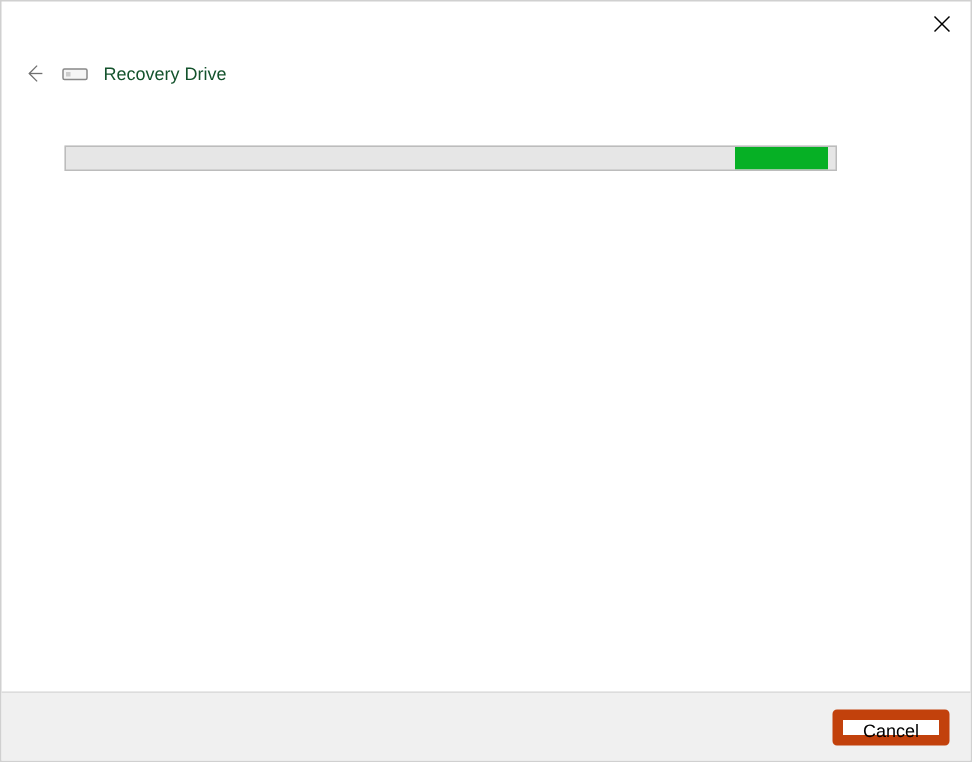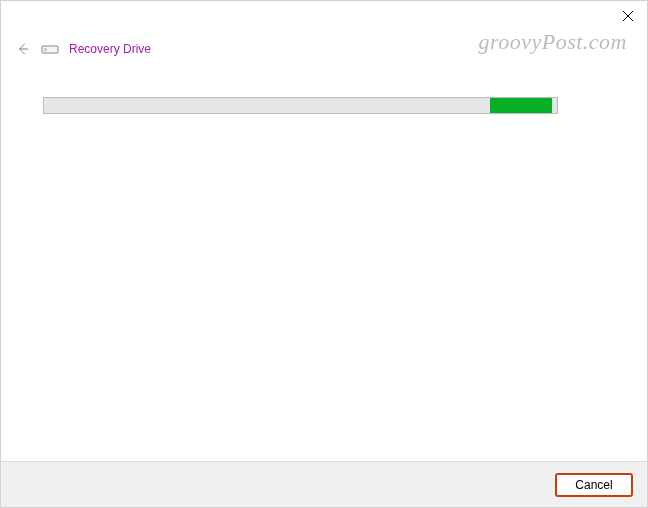--- a/index.html
+++ b/index.html
@@ -65,21 +65,21 @@
     }
     .drive-icon {
       width: 18px;
       height: 12px;
       display: flex;
       align-items: center;
       justify-content: center;
     }
     .app-title {
       font-size: 12px;
-      color: #a21caf;
+      color: #14532d;
     }
     .watermark {
       position: absolute;
       top: 28px;
       right: 20px;
       font-family: Georgia, "Times New Roman", serif;
       font-size: 22px;
       color: #bbbbbb;
       font-style: italic;
       letter-spacing: 0.5px;
@@ -115,21 +115,21 @@
       background: #f0f0f0;
       display: flex;
       justify-content: flex-end;
       align-items: center;
       padding-right: 14px;
     }
     .cancel-btn {
       min-width: 78px;
       height: 24px;
       background: #ffffff;
-      border: 2px solid #c2410c;
+      border: 7px solid #c2410c;
       border-radius: 3px;
       font-size: 12px;
       color: #000;
       cursor: pointer;
       padding: 0 12px;
       font-family: inherit;
     }
   </style>
 </head>
 <body>
@@ -154,21 +154,20 @@
     </div>
     <div class="drive-icon">
       <svg viewBox="0 0 18 12" width="18" height="12">
         <rect x="1" y="3" width="16" height="7" rx="1" fill="#f5f5f5" stroke="#888" stroke-width="1"></rect>
         <rect x="3" y="5" width="3" height="3" fill="#ccc"></rect>
       </svg>
     </div>
     <span class="app-title">Recovery Drive</span>
   </div>
 
-  <div class="watermark">groovyPost.com</div>
 
   <div class="content">
 
     <div class="progress-wrap">
       <div class="progress-fill" style="left: 87%; width: 12%;"></div>
     </div>
   </div>
 
   <div class="footer">
     <button class="cancel-btn">Cancel</button>

